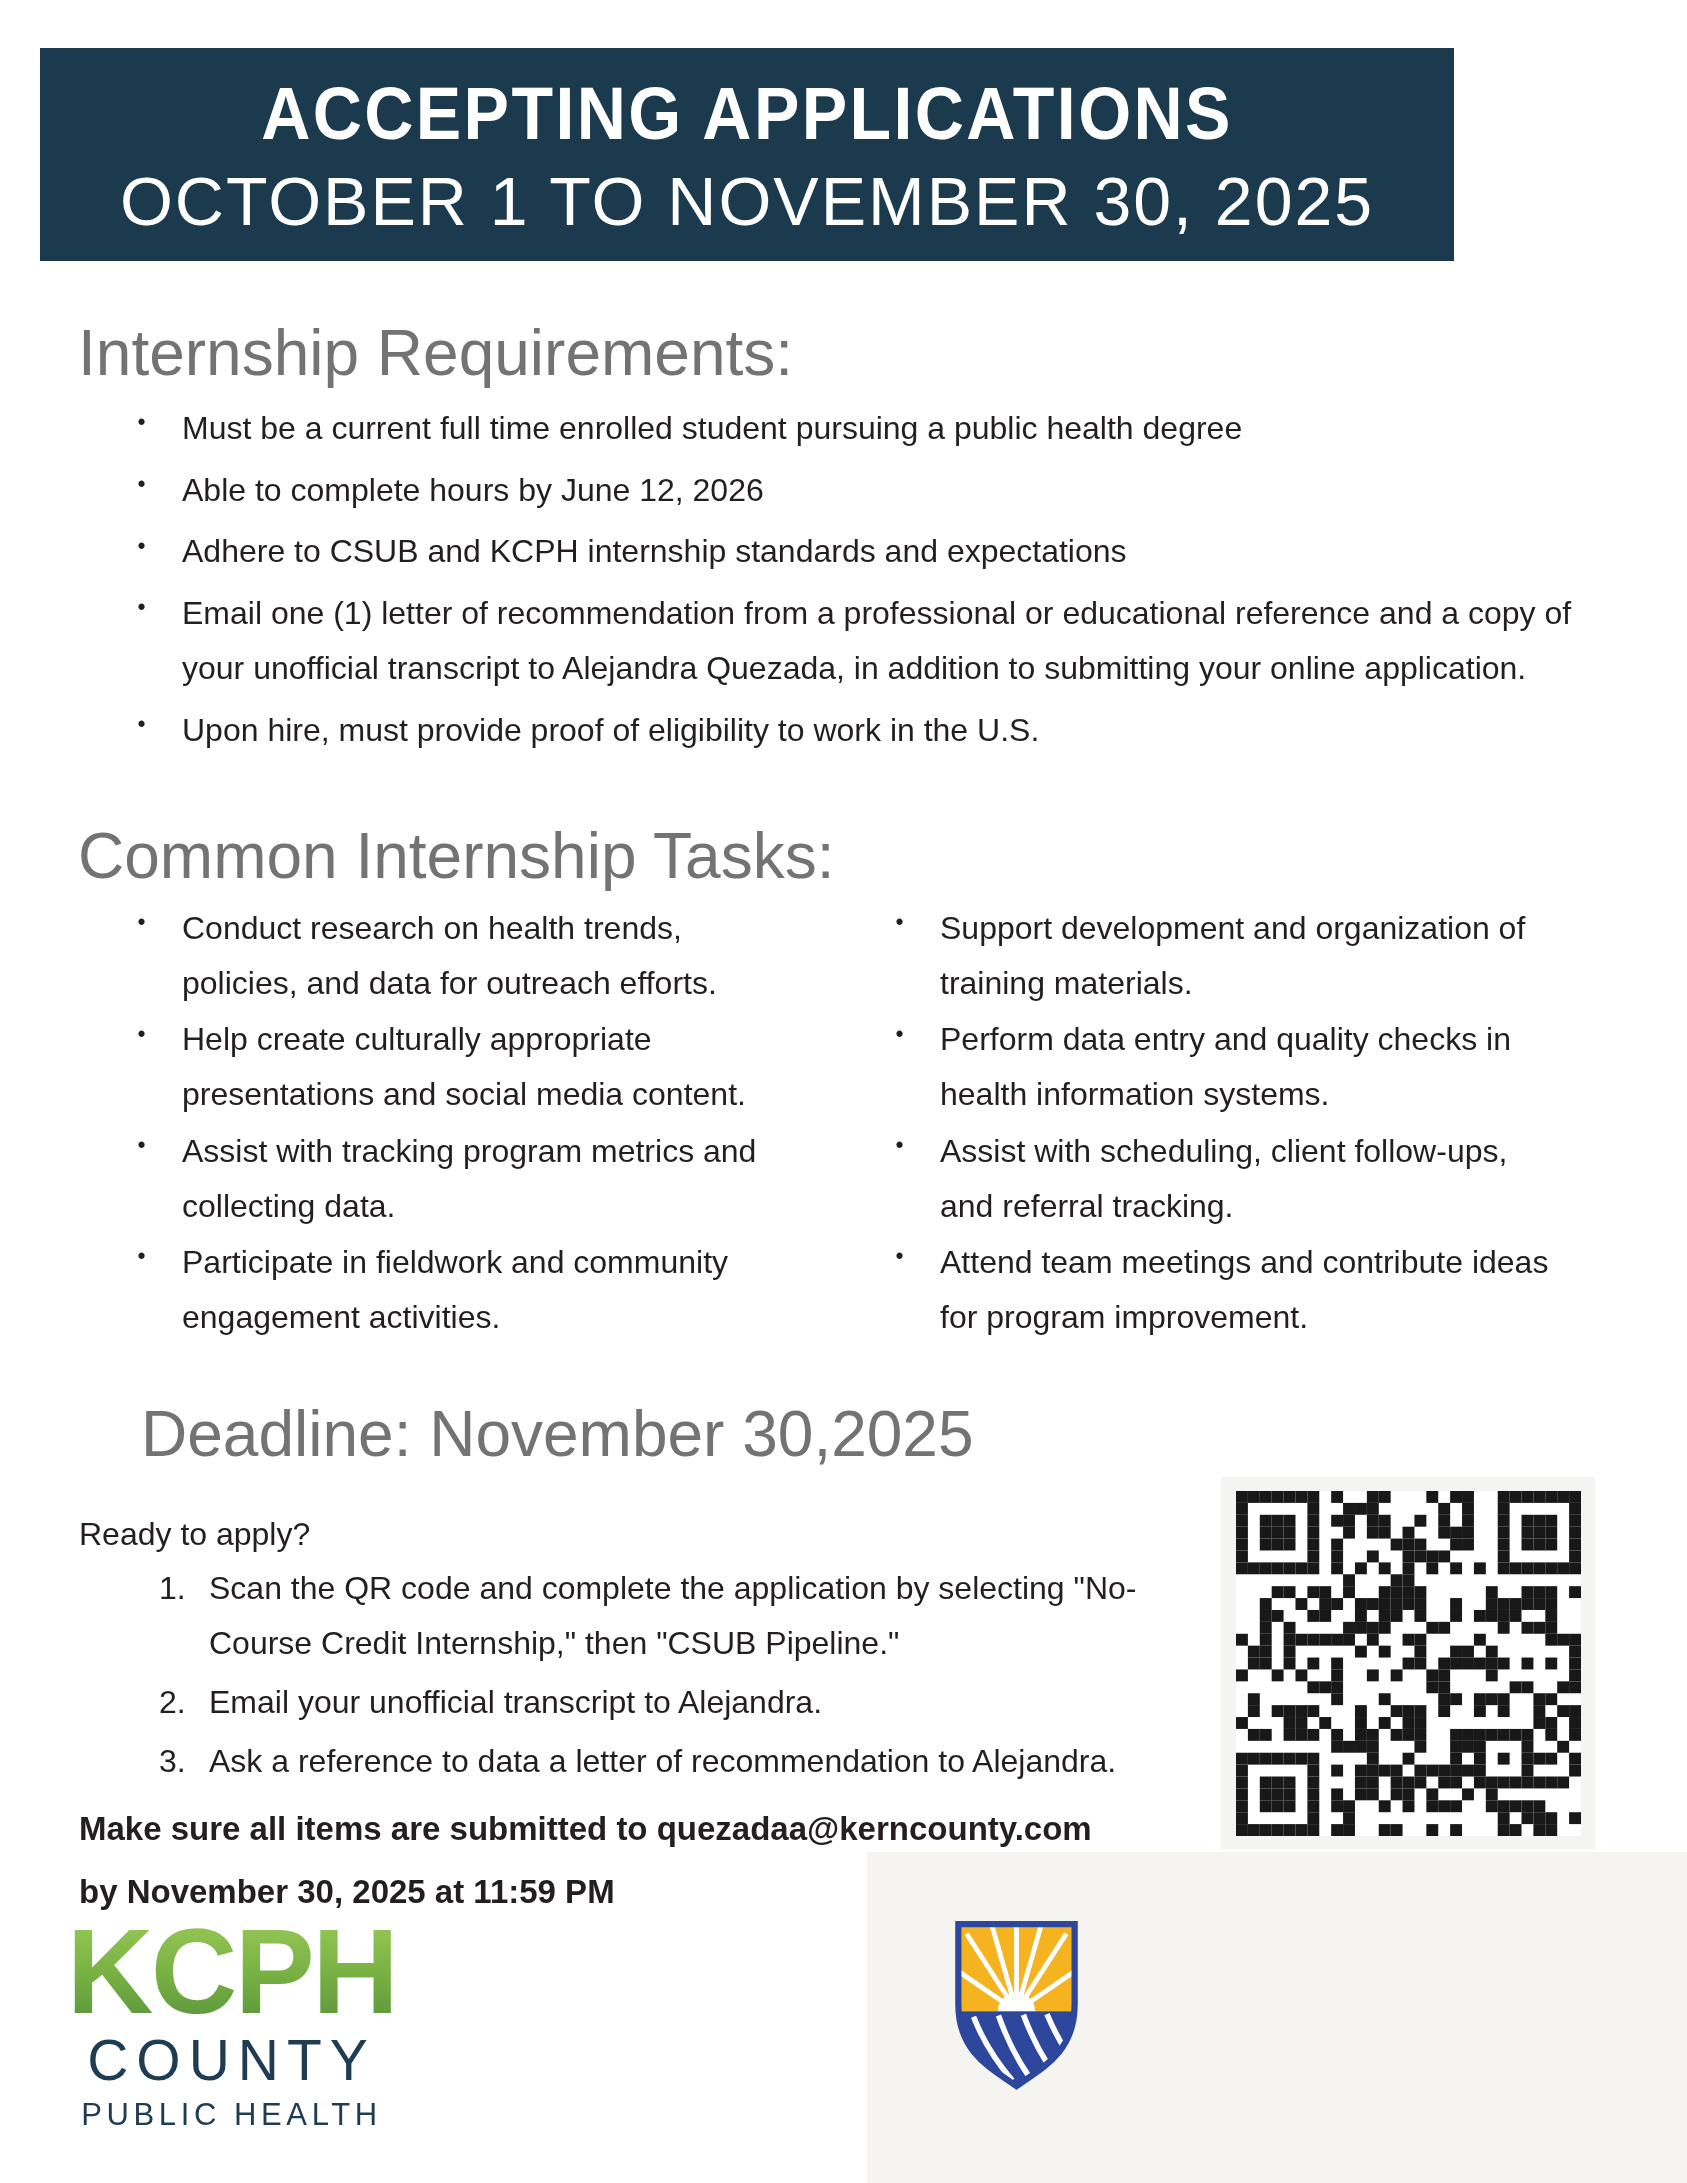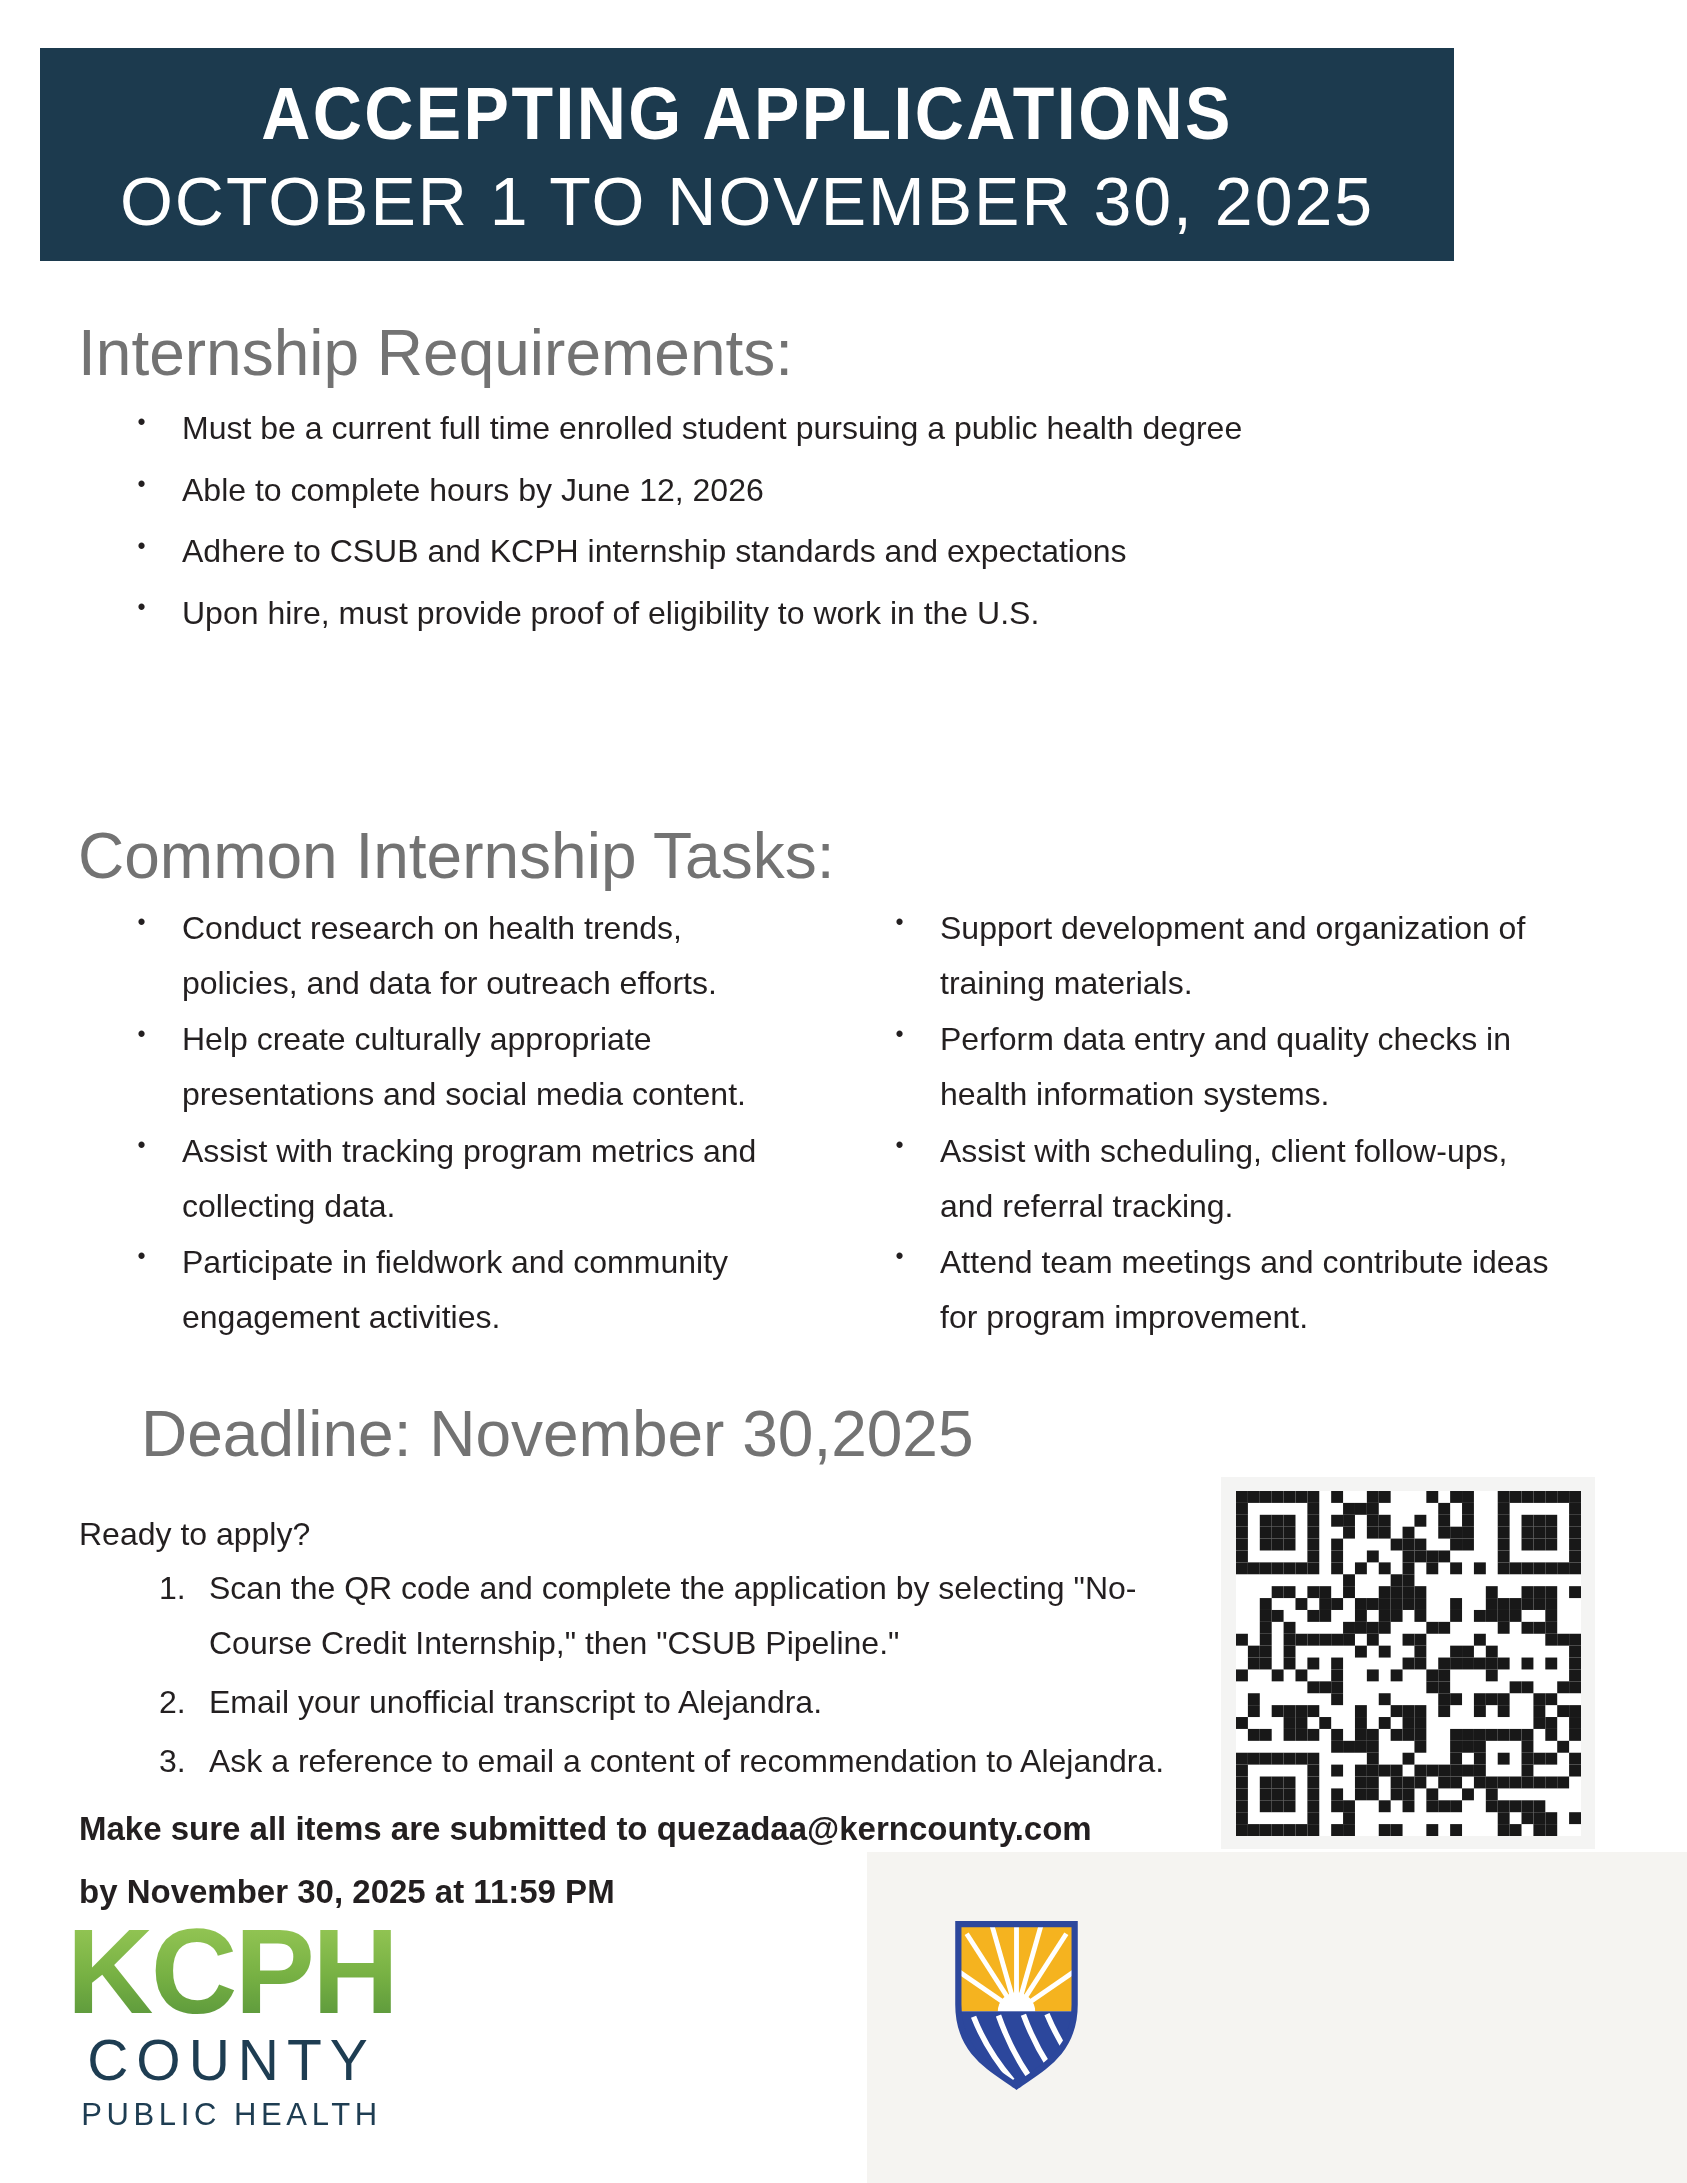--- a/index.html
+++ b/index.html
@@ -79,20 +79,21 @@
     <div class="banner-line1">ACCEPTING APPLICATIONS</div>
     <div class="banner-line2">OCTOBER 1 TO NOVEMBER 30, 2025</div>
   </header>
 
   <h2 class="h-green" id="req-heading">Internship Requirements:</h2>
 
   <ul class="bullets body-text" id="req-list">
       <li>Must be a current full time enrolled student pursuing a public health degree</li>
       <li>Able to complete hours by June 12, 2026</li>
       <li>Adhere to CSUB and KCPH internship standards and expectations</li>
+      <li>Email one (1) letter of recommendation from a professional or educational reference and a copy of your unofficial transcript to Alejandra Quezada, in addition to submitting your online application.</li>
       <li>Upon hire, must provide proof of eligibility to work in the U.S.</li>
     </ul>
 
   <h2 class="h-green" id="tasks-heading">Common Internship Tasks:</h2>
 
   <div class="tasks-cols">
     <ul class="bullets body-text tasks-col left">
         <li>Conduct research on health trends, policies, and data for outreach efforts.</li>
         <li>Help create culturally appropriate presentations and social media content.</li>
         <li>Assist with tracking program metrics and collecting data.</li>
@@ -106,21 +107,21 @@
       </ul>
   </div>
 
   <h2 class="h-green" id="deadline-heading">Deadline: November 30,2025</h2>
 
   <p class="body-text" id="ready-line">Ready to apply?</p>
 
   <ol class="steps body-text">
       <li>Scan the QR code and complete the application by selecting "No-Course Credit Internship," then "CSUB Pipeline."</li>
       <li>Email your unofficial transcript to Alejandra.</li>
-      <li>Ask a reference to email a content of recommendation to Alejandra.</li>
+      <li>Ask a reference to data a letter of recommendation to Alejandra.</li>
     </ol>
 
   <p class="note">
     <span>Make sure all items are submitted to quezadaa@kerncounty.com</span><br>
     <span>by November 30, 2025 at 11:59 PM</span>
   </p>
 
   <div class="qr-panel">
     <svg id="qr-svg" width="345" height="345" viewBox="0 0 522 522" xmlns="http://www.w3.org/2000/svg">
         <rect x="0" y="0" width="522" height="522" fill="#ffffff"></rect>

